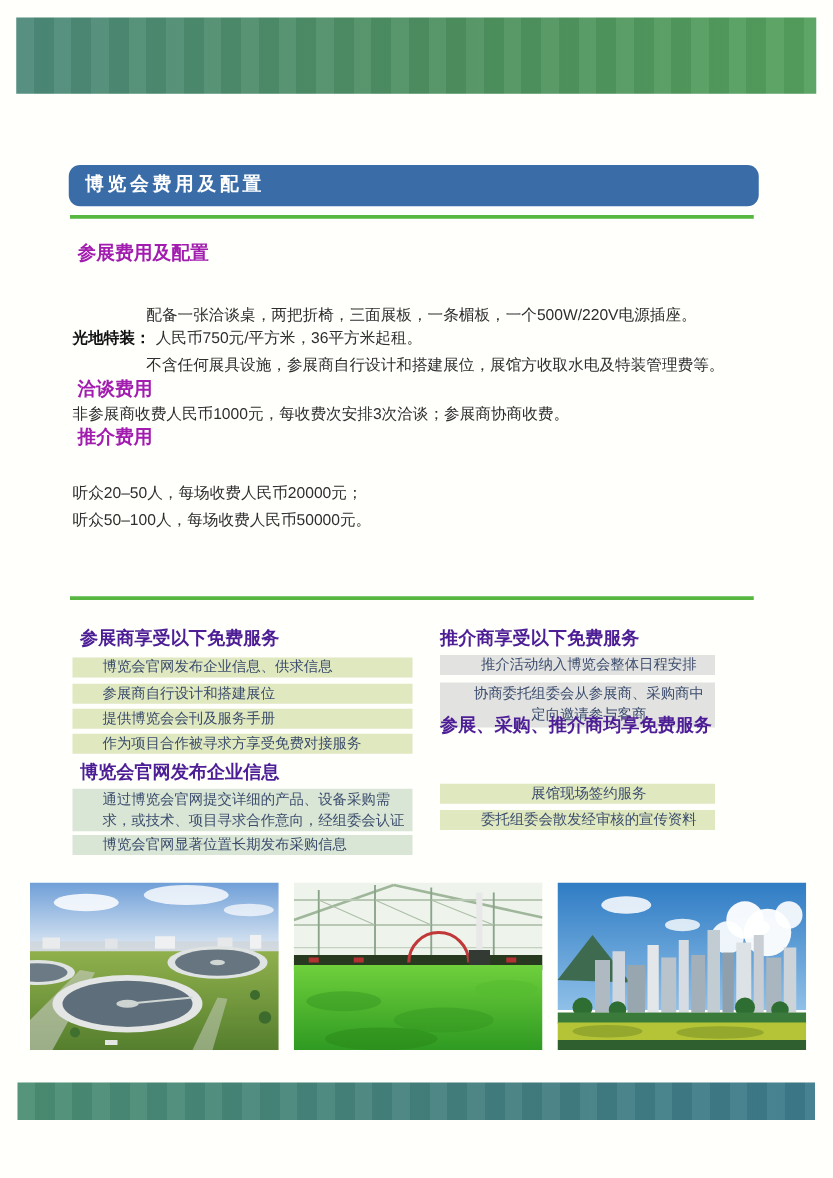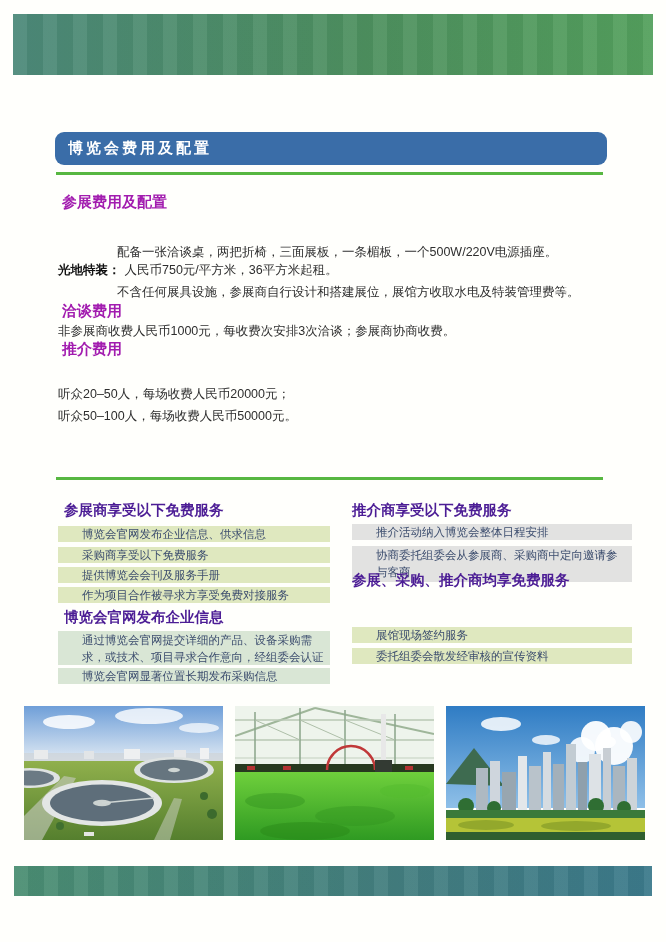--- a/index.html
+++ b/index.html
@@ -47,21 +47,21 @@
   
   .col-heading {
     position:absolute; color:#4c1d95; font-weight:bold; font-size:14.5px;
     white-space:nowrap;
   }
   .bar {
     position:absolute; font-size:11.5px; color:#3c4d6e;
     padding:1px 6px 0 24px; line-height:15px; overflow:hidden;
   }
   .bar-l { left:58px;  width:272px; }
-  .bar-r { left:352px; width:280px; }
+  .bar-r { left:352px; width:220px;text-align:center; }
   .h16 { height:16px; white-space:nowrap; }
   .h34 { height:34px; line-height:16.5px; }
   .h36 { height:36px; line-height:17px; }
   .bar-yg   { background:#dfe8bf; }
   .bar-mint { background:#d9e6d5; }
   .bar-gray { background:#e2e2e1; }
   
   .photo { position:absolute; top:706px; width:199px; height:134px; }
   .photo svg { display:block; width:100%; height:100%; }
   .ph1 { left:24px; }
@@ -93,21 +93,21 @@
   <div class="body-line" style="top:323px;left:58px">非参展商收费人民币1000元，每收费次安排3次洽谈；参展商协商收费。</div>
 
   <div class="sec-heading" style="top:340px">推介费用</div>
   <div class="body-line" style="top:386px;left:58px">听众20–50人，每场收费人民币20000元；</div>
   <div class="body-line" style="top:408px;left:58px">听众50–100人，每场收费人民币50000元。</div>
 
   <div class="underline u2"></div>
 
   <div class="col-heading" style="left:64px;top:501px">参展商享受以下免费服务</div>
   <div class="bar bar-l bar-yg h16" style="top:526px">博览会官网发布企业信息、供求信息</div>
-  <div class="bar bar-l bar-yg h16" style="top:547px">采购商享受以下免费服务</div>
+  <div class="bar bar-l bar-yg h16" style="top:547px">参展商自行设计和搭建展位</div>
   <div class="bar bar-l bar-yg h16" style="top:587px">作为项目合作被寻求方享受免费对接服务</div>
   <div class="bar bar-l bar-yg h16" style="top:567px">提供博览会会刊及服务手册</div>
 
   <div class="col-heading" style="left:64px;top:608px">博览会官网发布企业信息</div>
   <div class="bar bar-l bar-mint h34" style="top:631px">通过博览会官网提交详细的产品、设备采购需求，或技术、项目寻求合作意向，经组委会认证后定向邀请企业参会</div>
   <div class="bar bar-l bar-mint h16" style="top:668px">博览会官网显著位置长期发布采购信息</div>
 
   <div class="col-heading" style="left:352px;top:501px">推介商享受以下免费服务</div>
   <div class="bar bar-r bar-gray h16" style="top:524px">推介活动纳入博览会整体日程安排</div>
   <div class="bar bar-r bar-gray h36" style="top:546px">协商委托组委会从参展商、采购商中定向邀请参与客商</div>

